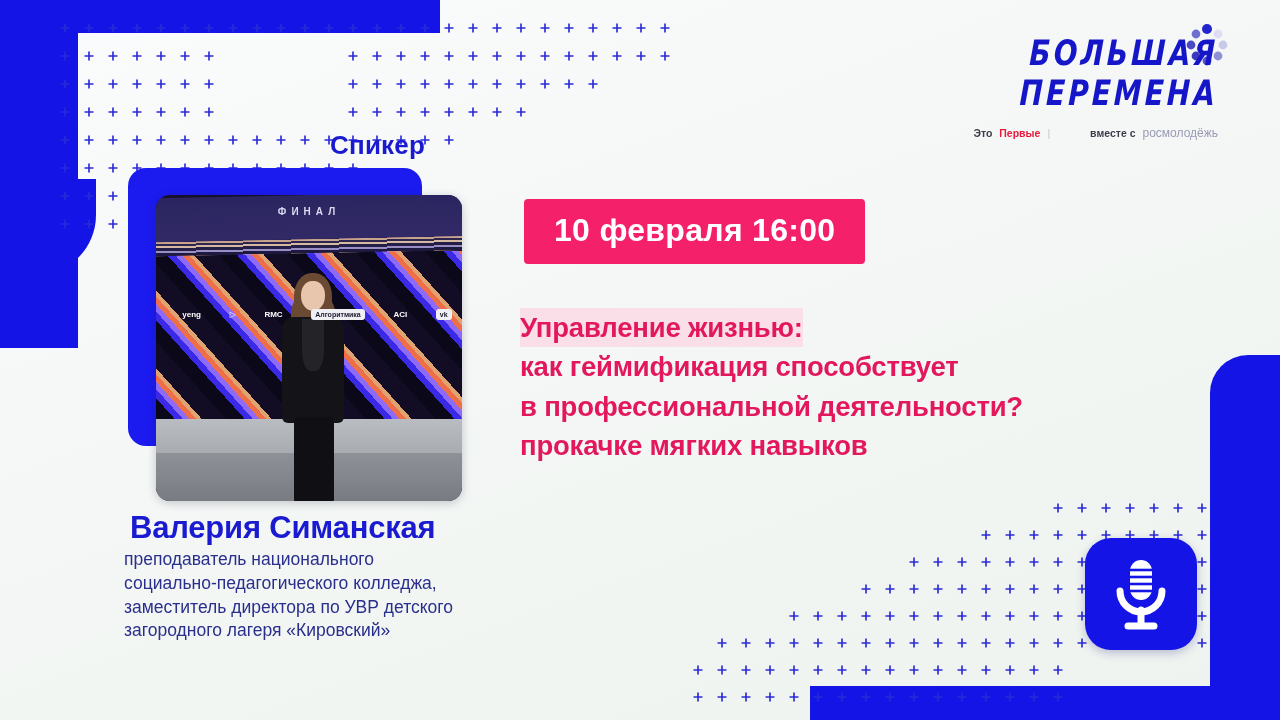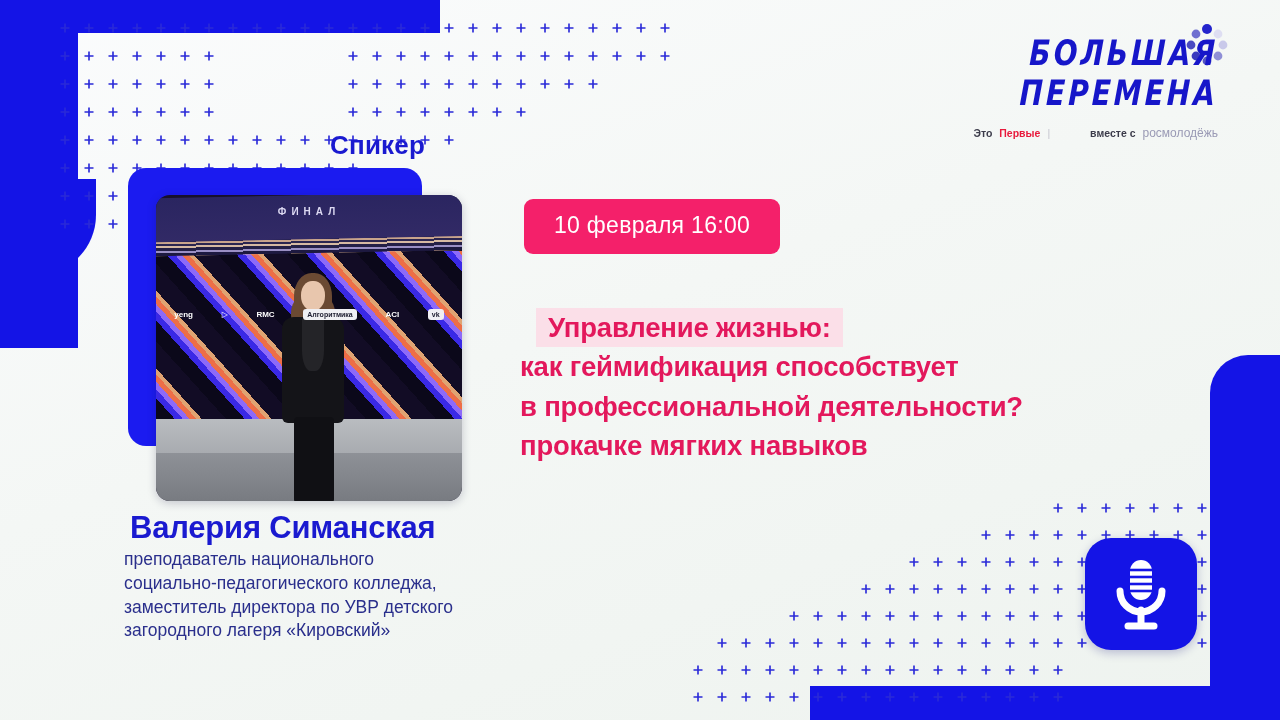--- a/index.html
+++ b/index.html
@@ -109,21 +109,21 @@
   #ph-stage {
     position: absolute; left: 0; top: 224px; width: 306px; height: 34px;
     background: linear-gradient(180deg,#b9bcc0 0%,#a8abb0 100%);
   }
   #ph-floor {
     position: absolute; left: 0; top: 258px; width: 306px; height: 48px;
     background: linear-gradient(180deg,#8e9197 0%,#787b81 100%);
   }
   
   #ph-logos {
-    position: absolute; left: 0; top: 108px; width: 306px; height: 22px;
+    position: absolute; left: 8px; top: 108px; width: 306px; height: 22px;
     display: flex; align-items: center; justify-content: space-around;
     padding: 0 4px;
   }
   #ph-logos span {
     font-size: 8px; font-weight: 700; color: #fff; white-space: nowrap;
   }
   #ph-logos .boxed {
     background: #f0f0f4; color: #1b1b2e; padding: 2px 4px; border-radius: 3px;
     font-size: 7px;
   }
@@ -163,34 +163,34 @@
   #speaker-bio {
     position: absolute; left: 124px; top: 548px; width: 430px;
     font-size: 17.5px; line-height: 1.36; color: #2a2f8c; font-weight: 400;
   }
   #speaker-bio div { white-space: nowrap; }
 
   
   #date-badge {
     position: absolute; left: 524px; top: 199px;
     background: #f4206a; color: #ffffff;
-    padding: 13px 30px 15px 30px; border-radius: 9px;
-    font-size: 23px; font-weight: 400; letter-spacing: .3px;
+    padding: 13px 30px 15px 30px; border-radius: 4px;
+    font-size: 32px; font-weight: 700; letter-spacing: .3px;
   }
 
   
   #title {
     position: absolute; left: 520px; top: 308px; width: 700px;
   }
   #title .line {
     font-size: 27.5px; font-weight: 700; color: #e3185c;
     line-height: 1.43; letter-spacing: -.2px; white-space: nowrap;
   }
   #title .line.hl {
-    display: inline-block; background: #fbdfe8; padding: 0 12px; margin-left: 16px;
+    display: inline-block; background: #fbdfe8; padding: 0 0;
   }
 
   
   #mic-badge {
     position: absolute; left: 1085px; top: 538px;
     width: 112px; height: 112px; border-radius: 26px;
     background: #1414e6;
     box-shadow: 0 3px 10px rgba(20,20,120,.25);
   }
   #mic-svg { position: absolute; left: 50%; top: 50%; transform: translate(-50%,-50%); }

